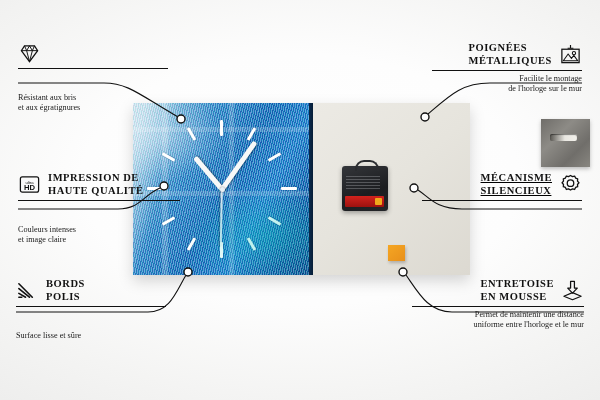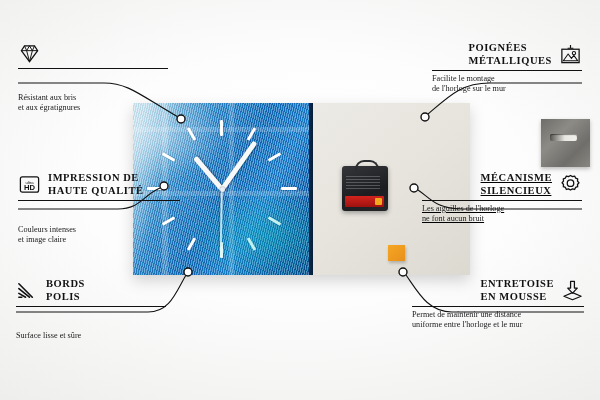--- a/index.html
+++ b/index.html
@@ -121,21 +121,21 @@
   }
   .co-head{display:flex;align-items:center;gap:7px;}
   .ico{width:23px;height:23px;flex:none;color:#111;}
   .ico svg{display:block;width:23px;height:23px;}
 
   .left .co-head{justify-content:flex-start;}
   .left .co-title{text-align:left;}
   .left .co-sub{text-align:left;margin-top:24px;}
   .right .co-head{justify-content:flex-end;}
   .right .co-title{text-align:left;}
-  .right .co-sub{}
+  .right .co-sub{text-align:right;}
 
   
   #wires{position:absolute;left:0;top:0;width:600px;height:400px;pointer-events:none;}
   #wires path{fill:none;stroke:#111111;stroke-width:1.1;}
   #wires circle{fill:#ffffff;stroke:#111111;stroke-width:1.4;}
 </style>
 </head>
 <body>
 
 <div id="stage">
@@ -279,23 +279,20 @@
         <span>MÉCANISME</span><br><span>SILENCIEUX</span>
       </span>
       <span class="ico">
         <svg viewBox="0 0 24 24">
             <path d="M12 2.6 l2.1 1.2 2.2-.6 1 2.1 2.2.8-.2 2.3 1.5 1.8-1.5 1.8.2 2.3-2.2.8-1 2.1-2.2-.6-2.1 1.2-2.1-1.2-2.2.6-1-2.1-2.2-.8.2-2.3L3.2 10.2 4.7 8.4 4.5 6.1l2.2-.8 1-2.1 2.2.6z" fill="none" stroke="#111" stroke-width="1.35" stroke-linejoin="round"></path>
             <circle cx="12" cy="10.6" r="3.4" fill="none" stroke="#111" stroke-width="1.35"></circle>
           </svg>
       </span>
     </div>
     <div class="co-rule"></div>
-    <div class="co-sub">
-      <span>Les aiguilles de l'horloge</span><br><span>ne font aucun bruit</span>
-    </div>
   </div>
 
   <div class="callout right" style="left:412px;top:278px;width:172px;">
     <div class="co-head">
       <span class="co-title">
         <span>ENTRETOISE</span><br><span>EN MOUSSE</span>
       </span>
       <span class="ico">
         <svg viewBox="0 0 24 24">
             <path d="M10 2.5 h4 v7 h3 l-5 5.2 -5-5.2 h3 z" fill="none" stroke="#111" stroke-width="1.3" stroke-linejoin="round"></path>

